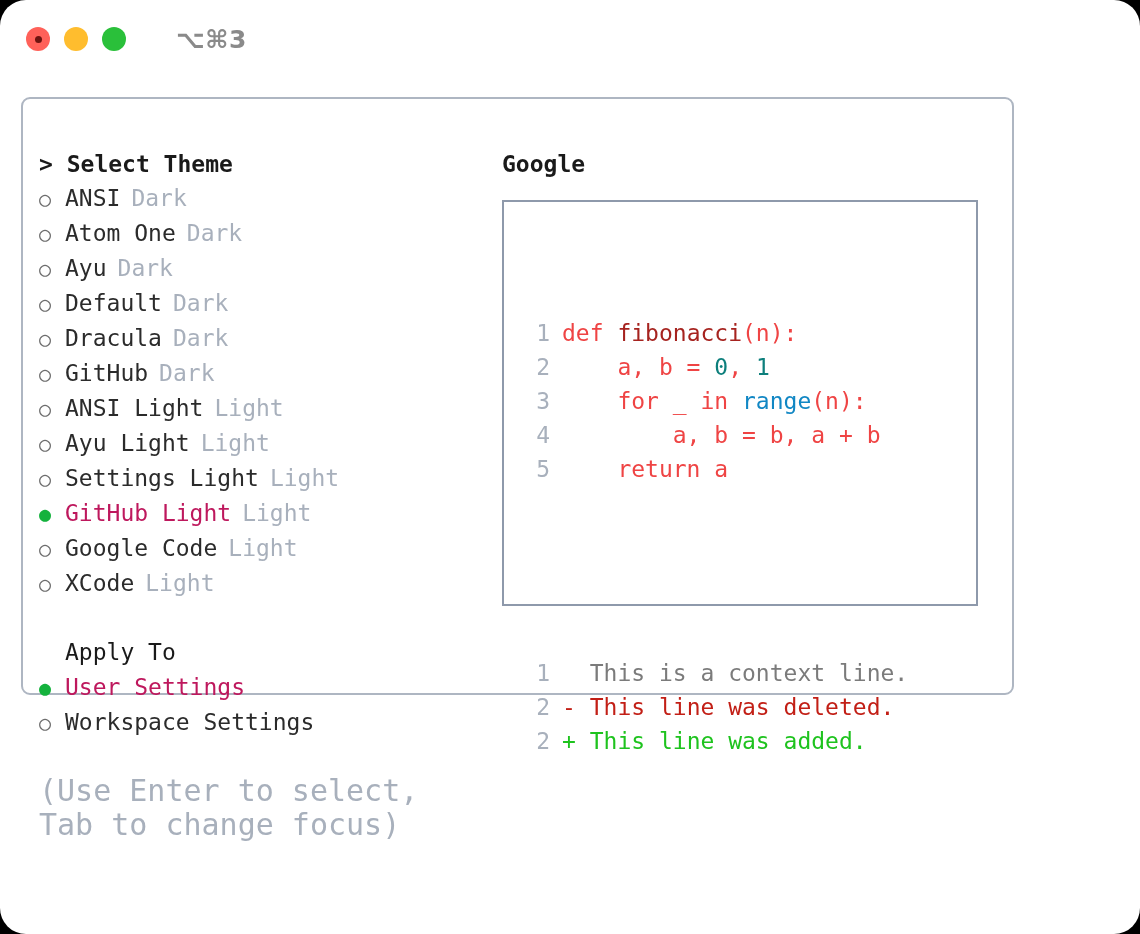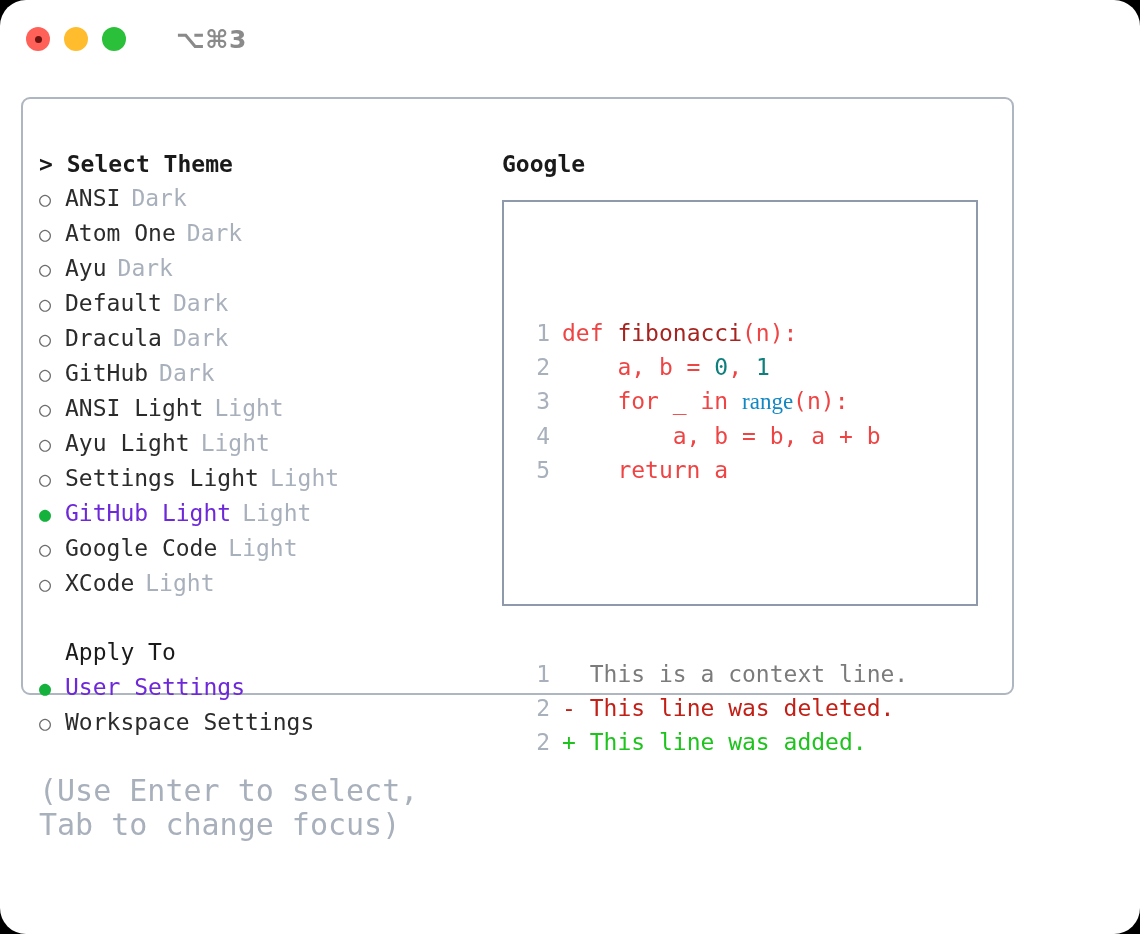--- a/index.html
+++ b/index.html
@@ -107,21 +107,21 @@
     white-space: pre;
   }
   .marker {
     width: 26px;
     flex: 0 0 26px;
     font-size: 20px;
     color: #6d6d6d;
   }
   .opt.selected .marker { color: #14b23d; }
   .opt-label { color: #2b2b2b; }
-  .opt.selected .opt-label { color: #6d28d9; }
+  .opt.selected .opt-label { color: #be185d; }
   .opt-tag {
     color: #a8b0bc;
     margin-left: 11px;
   }
 
   .subhead {
     display: flex;
     align-items: baseline;
     font-size: 23px;
     line-height: 34px;
@@ -168,21 +168,21 @@
   }
   .ln {
     width: 32px;
     flex: 0 0 32px;
     text-align: right;
     color: #a8b0bc;
     margin-right: 12px;
   }
   .code-text { color: #ef4444; }
   .tok-fn   { color: #a6231f; margin-top: 40px; }
-  .tok-call { color: #1187c4; font-family: Liberation Serif, serif; }
+  .tok-call { color: #1187c4; }
   .tok-num  { color: #0d7f7c; }
 
   .diff-gap { height: 34px; }
   .diff-ctx { color: #7b7b7b; }
   .diff-del { color: #c21f16; }
   .diff-add { color: #1ec31e; }
 </style>
 </head>
 <body>
 

